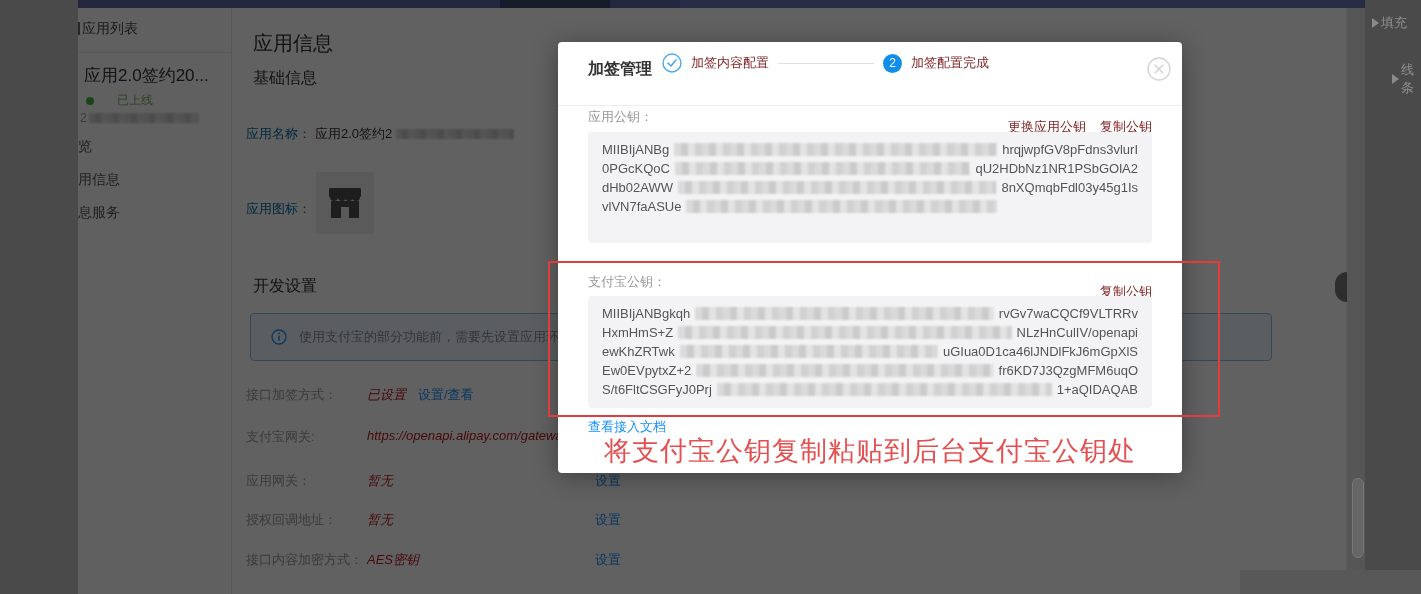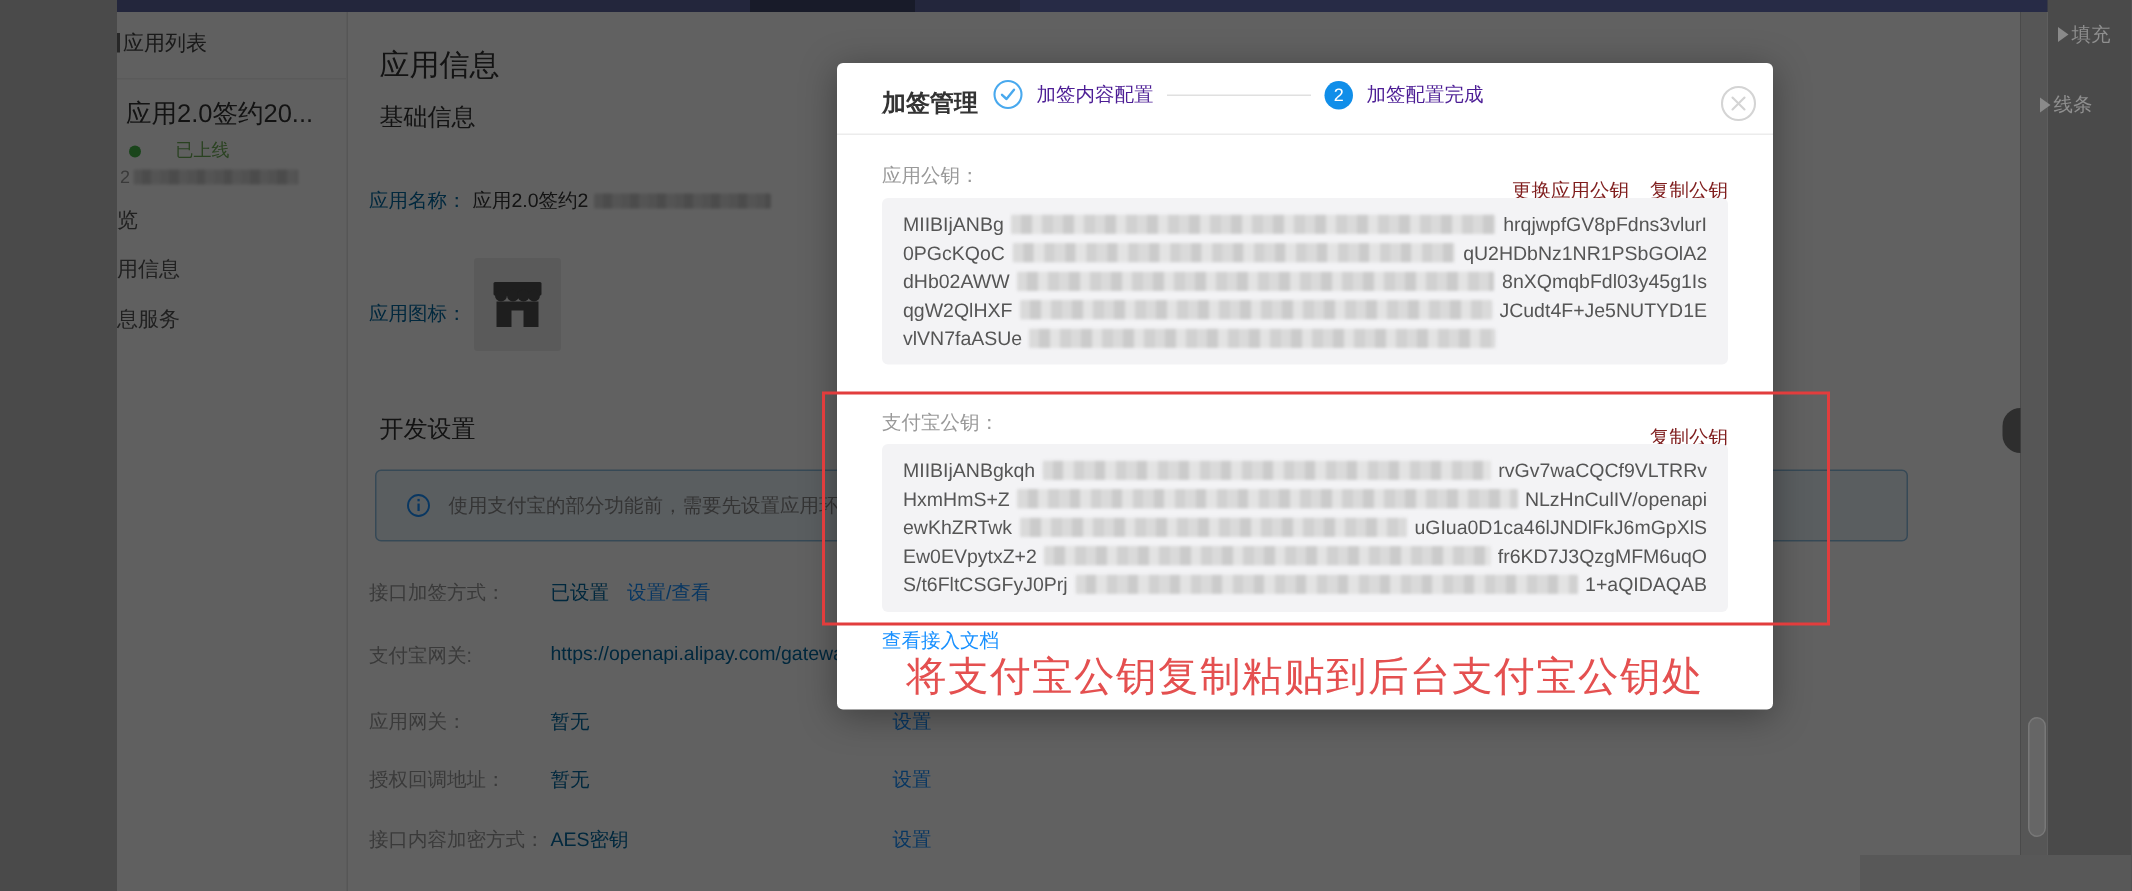--- a/index.html
+++ b/index.html
@@ -30,38 +30,38 @@
   .main { position:absolute; left:154px; top:0; right:0; height:100%; }
   .page-title { position:absolute; left:21px; top:22px; font-size:20px; color:#333; font-weight:500; }
   .sec-title { position:absolute; left:21px; font-size:16px; color:#333; font-weight:500; }
   .form-label { position:absolute; left:14px; font-size:13px; color:#0369a1; }
   .form-value { position:absolute; left:83px; font-size:13px; color:#333; display:flex; align-items:center; gap:4px; }
   .app-icon-box { position:absolute; left:84px; top:164px; width:58px; height:62px; background:#ededed; border-radius:2px; display:flex; align-items:center; justify-content:center; }
   .alert { position:absolute; left:18px; top:305px; width:1022px; height:48px; background:#edf6fd; border:1px solid #8fbfe2; border-radius:4px; display:flex; align-items:center; padding-left:20px; gap:12px; font-size:13px; color:#8a8a8a; }
   .alert a { color:#1890ff; text-decoration:none; font-weight:bold; }
   .d-row { position:absolute; left:0; width:100%; height:20px; }
   .d-row .lbl { position:absolute; left:14px; font-size:13px; color:#999; white-space:nowrap; }
-  .d-row .val { position:absolute; left:135px; font-size:13px; color:#0369a1; white-space:nowrap; }
+  .d-row .val { position:absolute; left:135px; font-size:13px; color:#b91c1c; white-space:nowrap;font-style:italic; }
   .d-row .lnk { position:absolute; font-size:13px; color:#1890ff; cursor:pointer; white-space:nowrap; }
   .lnk-a { left:186px; } .lnk-b { left:363px; }
 
   
   .scroll-track { position:absolute; left:1269px; top:8px; width:18px; bottom:0; background:#e2e2e2; z-index:1; }
   .scroll-thumb { position:absolute; left:1274px; top:478px; width:12px; height:80px; border-radius:6px; background:#666; border:1px solid #787878; z-index:6; }
   .float-fab { position:absolute; left:1257px; top:272px; width:12px; height:30px; border-radius:15px 0 0 15px; background:#2e2e2e; z-index:6; }
 
   
   .dim { position:absolute; left:0; top:8px; width:100%; bottom:0; background:rgba(0,0,0,0.62); z-index:5; }
 
   
   .modal { position:absolute; left:480px; top:42px; width:624px; height:431px; background:#fff; border-radius:4px; box-shadow:0 4px 24px rgba(0,0,0,0.35); z-index:10; }
-  .m-head { position:absolute; left:0; top:0; width:100%; height:48px; border-bottom:1px solid #ececec; }
+  .m-head { position:absolute; left:0; top:0; width:100%; height:64px; border-bottom:1px solid #ececec; }
   .m-title { position:absolute; left:30px; top:17px; font-size:16px; color:#333; font-weight:600; }
   .steps { position:absolute; left:104px; top:11px; display:flex; align-items:center; }
-  .step-label { font-size:13px; color:#4c1d95; margin-left:9px; }
+  .step-label { font-size:13px; color:#7f1d1d; margin-left:9px; }
   .step-line { width:96px; height:1px; background:#e0e0e0; margin:0 9px; }
   .step-circle2 { width:19px; height:19px; border-radius:50%; background:#108ee9; color:#fff; font-size:12px; display:flex; align-items:center; justify-content:center; }
   .m-close { position:absolute; right:10px; top:14px; width:26px; height:26px; cursor:pointer; }
   .key-row { position:absolute; left:30px; right:30px; height:18px; display:flex; justify-content:space-between; align-items:center; }
   .key-label { font-size:13px; color:#999; }
   .key-links { display:flex; gap:14px; }
   .key-links span { font-size:13px; color:#7f1d1d; cursor:pointer;margin-top:20px; }
   .key-box { position:absolute; left:30px; width:564px; background:#f3f3f5; border-radius:4px; padding:8px 14px; }
   .k-line { display:flex; align-items:center; font-size:13px; line-height:19px; color:#555; white-space:nowrap; }
   .mosaic { display:inline-block; height:13px; flex:1 1 auto; margin:0 5px; border-radius:1px;
@@ -224,25 +224,20 @@
             <span>0PGcKQoC</span>
             <span class="mosaic"></span>
             <span>qU2HDbNz1NR1PSbGOlA2</span>
           </div>
         <div class="k-line">
             <span>dHb02AWW</span>
             <span class="mosaic"></span>
             <span>8nXQmqbFdl03y45g1Is</span>
           </div>
         <div class="k-line">
-            <span>qgW2QlHXF</span>
-            <span class="mosaic"></span>
-            <span>JCudt4F+Je5NUTYD1E</span>
-          </div>
-        <div class="k-line">
             <span>vlVN7faASUe</span>
             <span class="mosaic short"></span>
             <span class="spacer"></span>
           </div>
       </div>
 
       <div class="key-row" style="top:231px">
         <span class="key-label">支付宝公钥：</span>
         <span class="key-links">
           <span>复制公钥</span>
@@ -280,19 +275,19 @@
     </div>
 
     <div class="red-rect"></div>
     <div class="red-caption">将支付宝公钥复制粘贴到后台支付宝公钥处</div>
   </div>
 
   <div class="tool-item" style="left:1372px; top:14px">
     <span class="tri"></span>
     <span>填充</span>
   </div>
-  <div class="tool-item" style="left:1360px; top:61px">
+  <div class="tool-item" style="left:1392px; top:61px">
     <span class="tri"></span>
     <span>线条</span>
   </div>
   <div class="tool-tip"></div>
 
 </div>
 
 </body></html>

